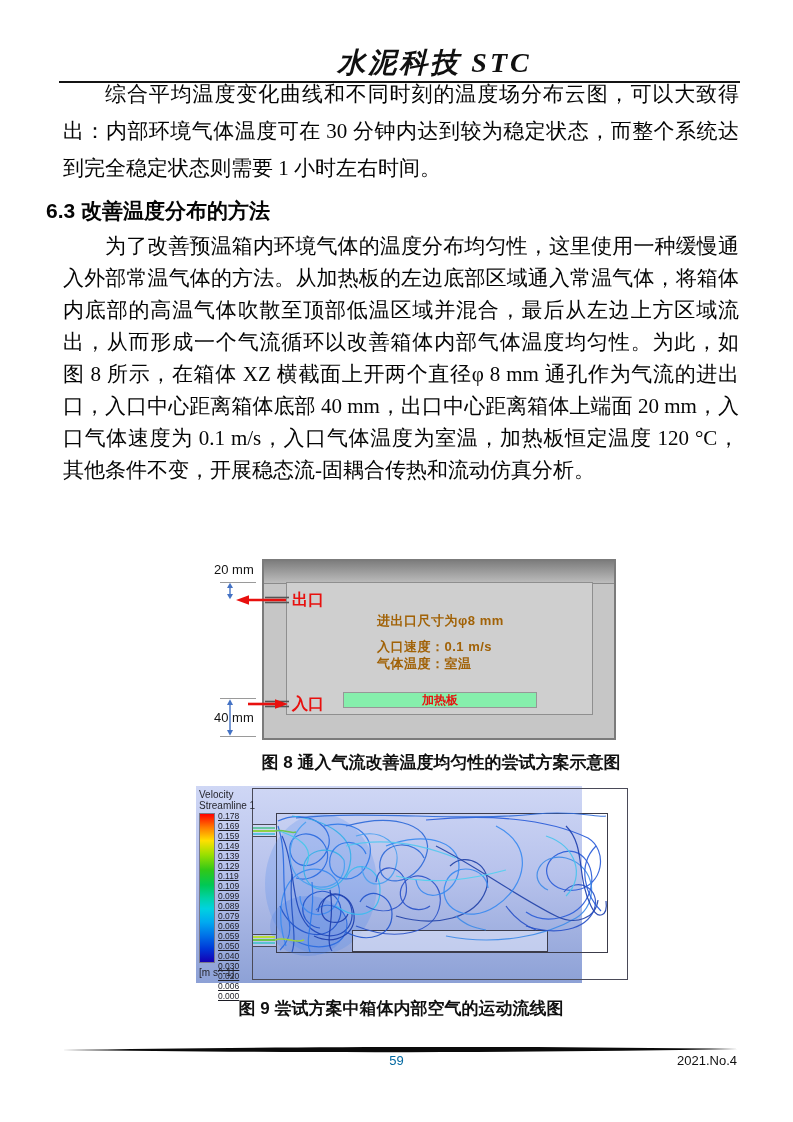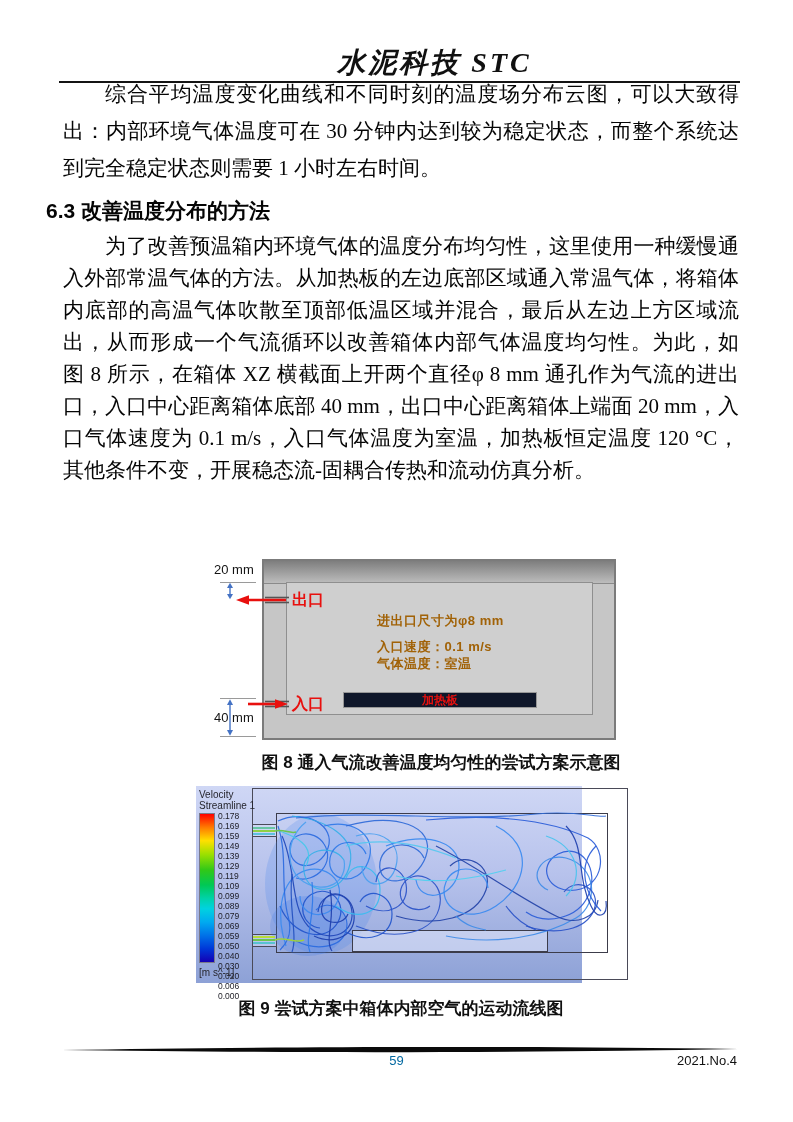--- a/index.html
+++ b/index.html
@@ -17,21 +17,21 @@
   .section-heading{top:197px;left:46px;font:bold 21px "Liberation Sans",sans-serif;color:#050505;}
   .para2{top:230px;font-size:21px;line-height:32px;}
 
   
   .fig8{top:552px;left:212px;width:424px;height:196px;}
   .f8-outer{left:50px;top:7px;width:350px;height:177px;background:#c6c6c6;
             border:2px solid #7b7b7b;box-sizing:content-box;}
   .f8-band{position:absolute;left:0;top:0;width:100%;height:22px;
            background:linear-gradient(180deg,#7e7e7e,#bdbdbd);border-bottom:1px solid #8a8a8a;}
   .f8-inner{left:74px;top:30px;width:305px;height:131px;background:#cfcfcf;border:1px solid #8f8f8f;}
-  .f8-plate{left:131px;top:140px;width:192px;height:14px;background:#0f172a;border:1px solid #979797;
+  .f8-plate{left:131px;top:140px;width:192px;height:14px;background:#86efac;border:1px solid #979797;
             font:bold 12px/14px "Liberation Sans",sans-serif;text-align:center;color:#e8100e;}
   .f8-dim{font:13px "Liberation Sans",sans-serif;color:#141414;}
   .f8-io{font:bold 16px "Liberation Sans",sans-serif;color:#e8100e;}
   .f8-note{left:133px;font:bold 13px "Liberation Sans",sans-serif;color:#a16207;letter-spacing:.5px;margin-left:32px;}
   .f8-svg{left:0;top:0;}
 
   .figcap{left:63px;width:676px;text-align:center;
           font:bold 17px "Liberation Sans",sans-serif;color:#101010;}
   .cap8{top:751px;padding-left:80px;box-sizing:border-box;}
   .cap9{top:997px;}
@@ -42,21 +42,21 @@
   .f9-svg{left:0;top:0;}
   .f9-legend{left:3px;top:3px;z-index:2;width:60px;}
   .f9-ltitle{font:10px/11px "Liberation Sans",sans-serif;color:#26262e;}
   .f9-body{display:flex;margin-top:2px;}
   .f9-bar{width:14px;height:148px;border:1px solid #7a7a8a;
     background:linear-gradient(180deg,#ff0000 0%,#ff7a00 9%,#ffe000 18%,#9fe000 27%,
       #30c818 38%,#00c855 48%,#00d2a8 57%,#00d2e0 64%,#00aaf0 73%,#0072e8 82%,
       #0038d8 91%,#1400b4 100%);}
   .f9-ticks{display:flex;flex-direction:column;justify-content:space-between;
             height:154px;margin-left:3px;margin-top:-2px;
-            font:8.5px "Liberation Sans",sans-serif;color:#1c1c24;}
+            font:8.5px "Liberation Sans",sans-serif;color:#1c1c24;text-decoration:underline;}
   .f9-unit{font:10px "Liberation Sans",sans-serif;color:#26262e;margin-top:2px;}
 
   
   .footer-ornament{top:1046px;left:62px;width:676px;height:8px;}
   .page-number{top:1053px;left:0;width:100%;text-align:center;
                font:13px "Liberation Sans",sans-serif;color:#0369a1;}
   .issue{top:1053px;right:56px;font:13px "Liberation Sans",sans-serif;color:#101010;}
 </style>
 </head>
 <body>

